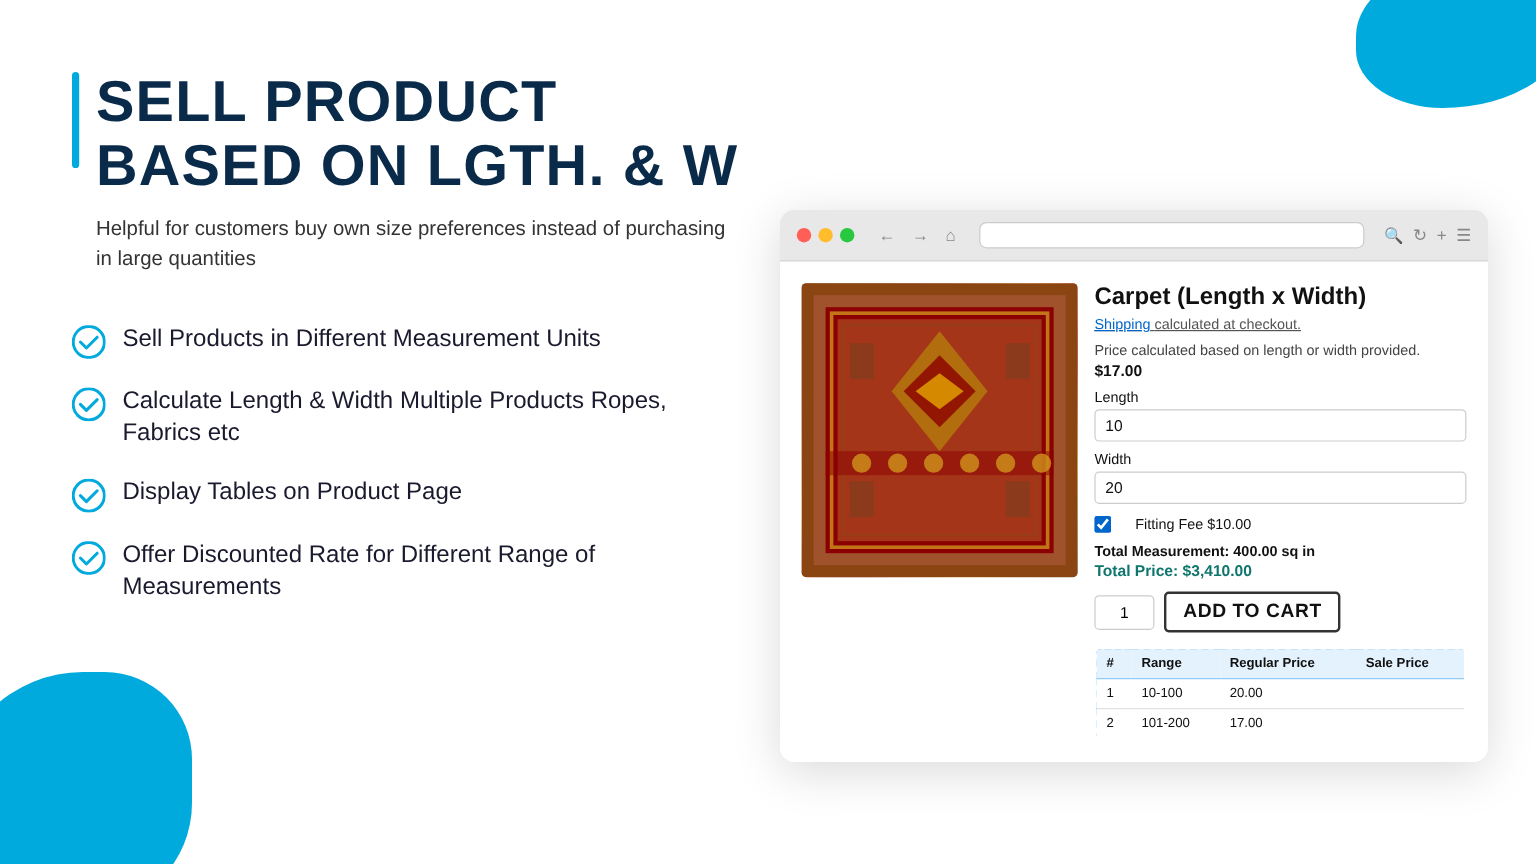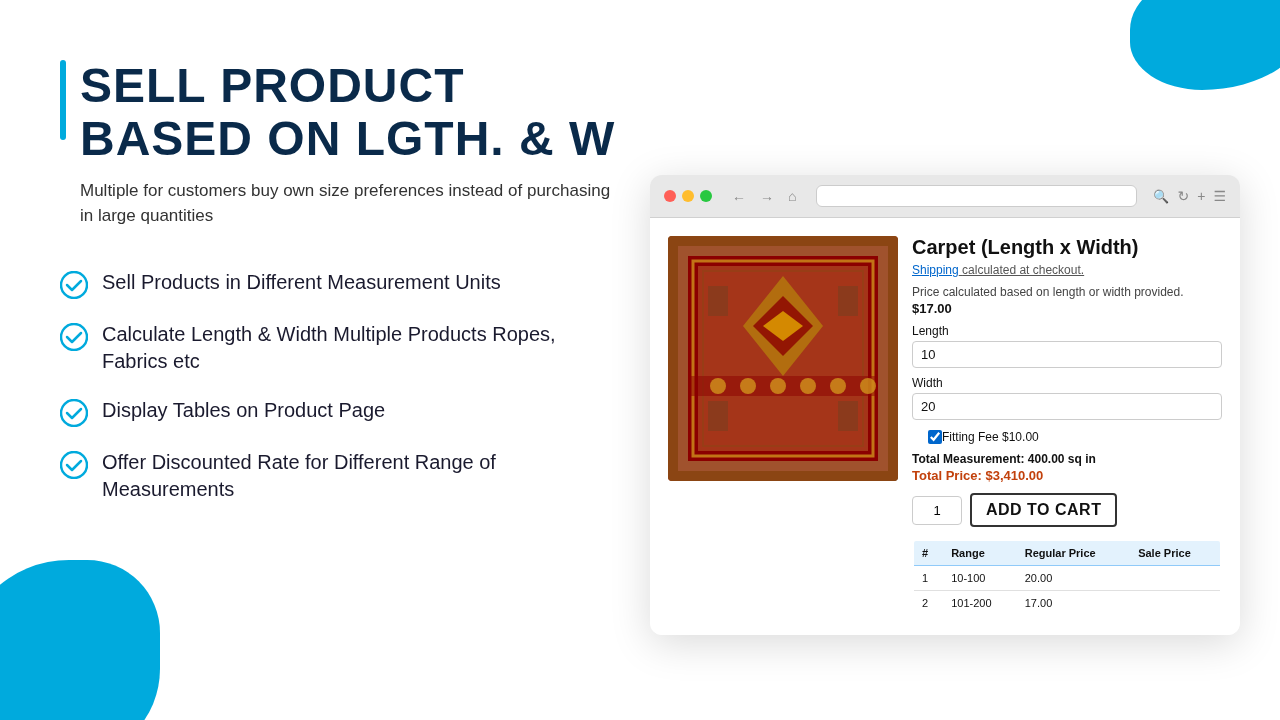--- a/index.html
+++ b/index.html
@@ -229,42 +229,42 @@
       padding: 5px 8px;
       font-size: 13px;
       color: #111;
       outline: none;
       margin-bottom: 2px;
     }
 
     .fitting-fee {
       display: flex;
       align-items: flex-start;
-      gap: 0;
-      margin: 8px 16px;
+      gap: 20px;
+      margin: 8px 0;
     }
     .fitting-checkbox {
       width: 14px;
       height: 14px;
       accent-color: #0066cc;
     }
     .fitting-label {
       font-size: 12px;
       color: #111;
     }
 
     .total-measurement {
       font-size: 12px;
       color: #111;
       font-weight: 600;
       margin-bottom: 2px;
     }
     .total-price {
       font-size: 13px;
-      color: #c2410c;
+      color: #0f766e;
       font-weight: 700;
       margin-bottom: 10px;
     }
 
     .cart-row {
       display: flex;
       gap: 8px;
       align-items: center;
       margin-bottom: 12px;
     }
@@ -320,21 +320,21 @@
 <body>
 
 <div class="blob-top-right"></div>
 <div class="blob-bottom-left"></div>
 
 <div class="left-section">
   <div class="title-bar">
     <div class="title-accent"></div>
     <h1 class="main-title">SELL PRODUCT BASED ON LGTH. &amp; W</h1>
   </div>
-  <p class="subtitle">Multiple for customers buy own size preferences instead of purchasing in large quantities</p>
+  <p class="subtitle">Helpful for customers buy own size preferences instead of purchasing in large quantities</p>
 
   <ul class="features-list">
   <li class="feature-item">
       <span class="check-icon">
         <svg viewBox="0 0 28 28" fill="none" xmlns="http://www.w3.org/2000/svg">
           <circle cx="14" cy="14" r="13" stroke="#00aadd" stroke-width="2.5" fill="none"></circle>
           <polyline points="7,14 12,19 21,10" stroke="#00aadd" stroke-width="2.5" stroke-linecap="round" stroke-linejoin="round"></polyline>
         </svg>
       </span>
       <span class="feature-text">Sell Products in Different Measurement Units</span>

